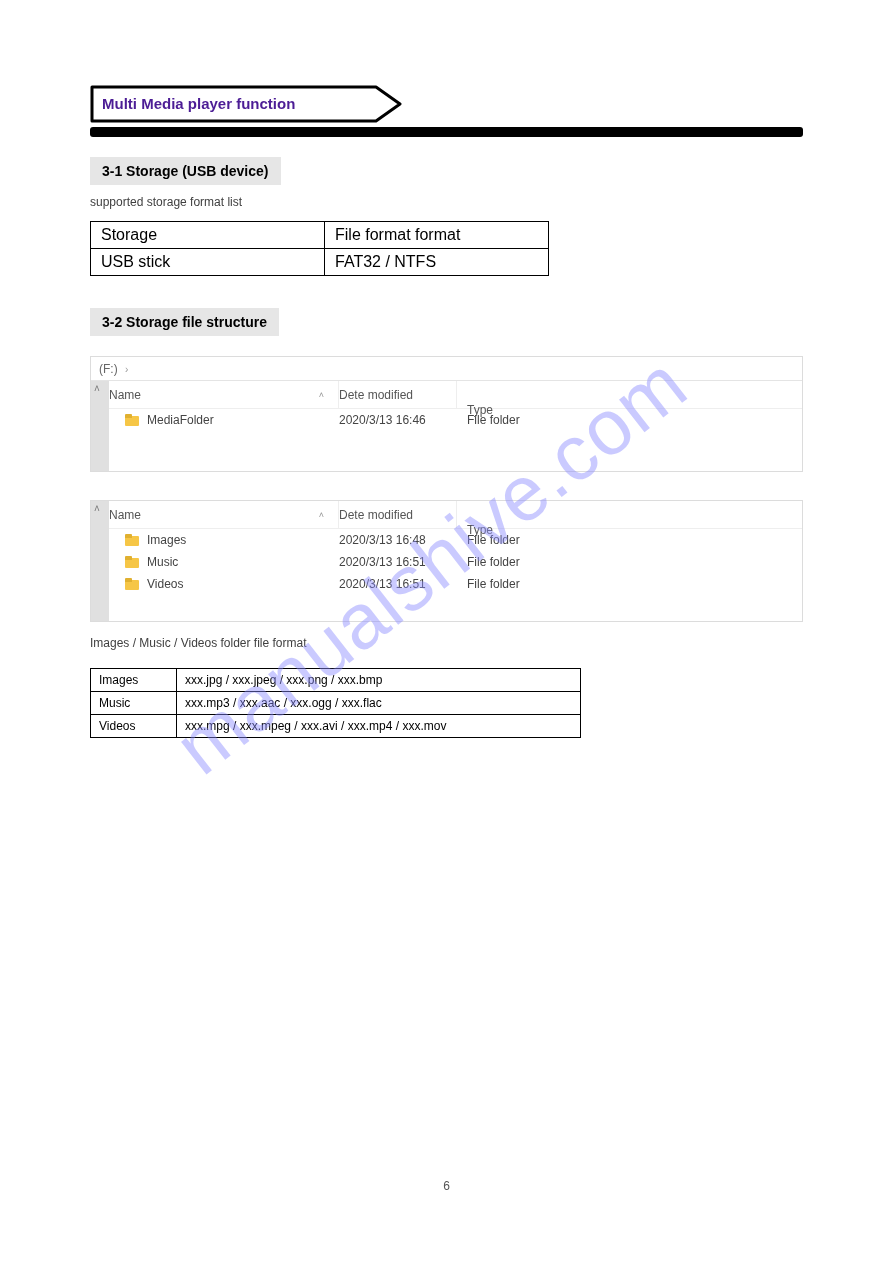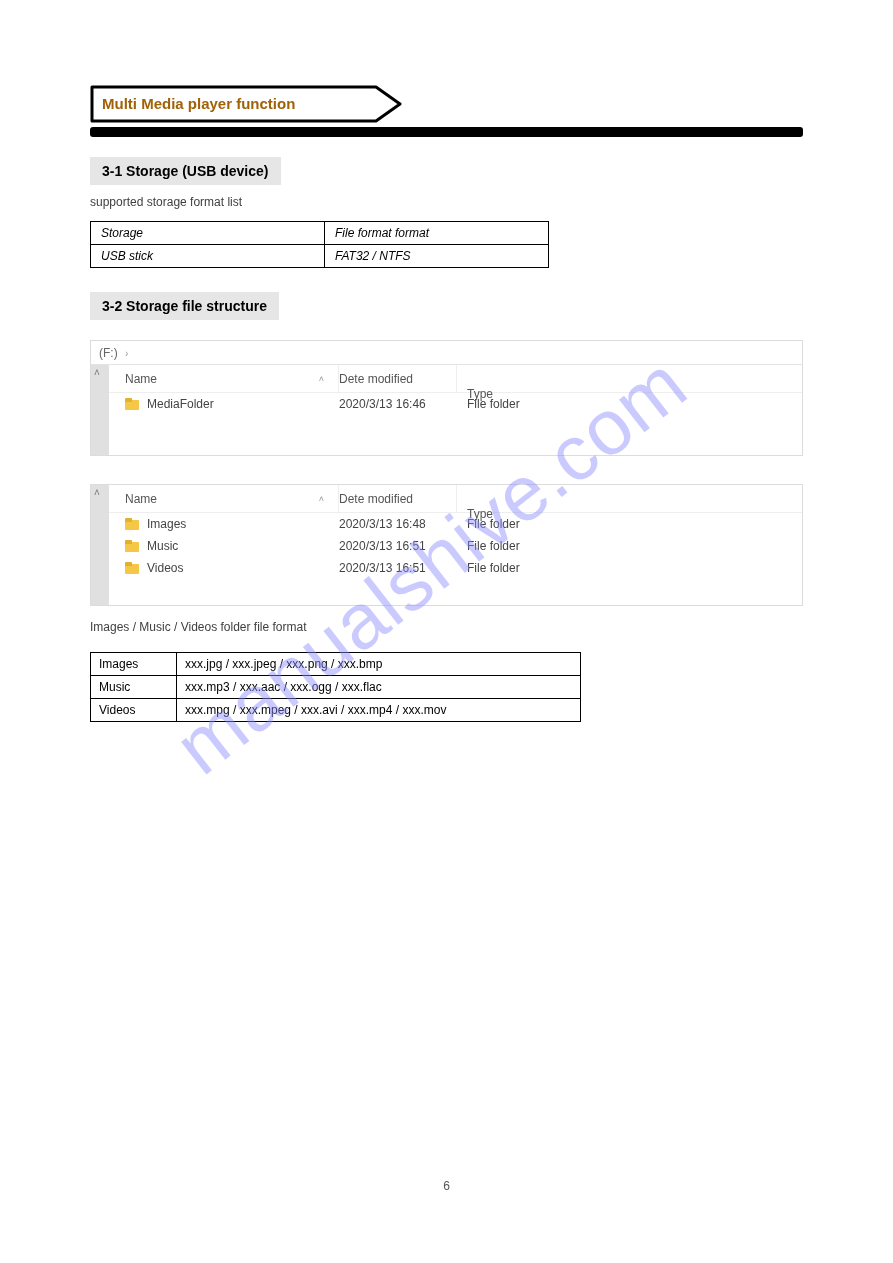--- a/index.html
+++ b/index.html
@@ -16,41 +16,40 @@
   }
   
   .arrow-banner {
     position: relative;
     height: 38px;
     margin-bottom: 4px;
   }
   .arrow-banner svg { display:block; }
   .arrow-label {
     position:absolute; left:12px; top:0; height:38px; line-height:38px;
-    font-size:15px; font-weight:600; color:#a16207;
+    font-size:15px; font-weight:600; color:#4c1d95;
   }
   .black-bar { height:10px; background:#000; width:100%; border-radius:3px; margin-bottom:20px;}
   
   .section-head {
     display:inline-block;
     background:#e6e6e6;
     padding:6px 12px;
     font-size:14px;
     font-weight:600;
     margin-bottom:10px;
   }
   .subtext {
     font-size:12px; color:#404040; margin-bottom:12px;
   }
   
   table.prop {
     border-collapse: collapse;
-    margin-bottom:24px;
-    font-size:12px;
-    font-style:italic;
+    margin-bottom:32px;
+    font-size:16px;
   }
   table.prop td, table.prop th {
     border:1px solid #000;
     padding:4px 10px;
     text-align:left;
     font-weight:normal;
     height:22px;
   }
   table.prop .c1 { width:234px; }
   table.prop .c2 { width:224px; }
@@ -96,21 +95,21 @@
     display:flex; border-bottom:1px solid #eee;
     font-size:12px; color:#555; height:28px; align-items:center;
   }
   .explorer .row {
     display:flex; height:22px; align-items:center;
     font-size:12px; color:#444;
   }
   .explorer .cell-name { width:230px; padding-left:16px; display:flex; align-items:center; gap:8px;}
   .explorer .cell-date { width:118px; }
   .explorer .cell-type { flex:1; padding-left:10px;}
-  .explorer .hdr-name { width:230px; padding-left:16px; border-right:1px solid #eee; height:100%; display:flex; align-items:center; gap:13px;}
+  .explorer .hdr-name { width:230px; padding-left:0; border-right:1px solid #eee; height:100%; display:flex; align-items:center; gap:13px;}
   .explorer .hdr-date { width:118px; border-right:1px solid #eee; height:100%; display:flex; align-items:center;}
   .explorer .hdr-type { flex:1; padding-left:10px; height:100%; display:flex; align-items:center;margin-top:30px;}
   .sort-caret { font-size:9px; color:#999; margin-left:auto; margin-right:14px;}
   .collapse-caret {
     position:absolute; top:2px; left:3px; font-size:10px; color:#777;
   }
   .folder-icon {
     width:14px; height:12px; display:inline-block; position:relative;
   }
   .folder-icon::before {

